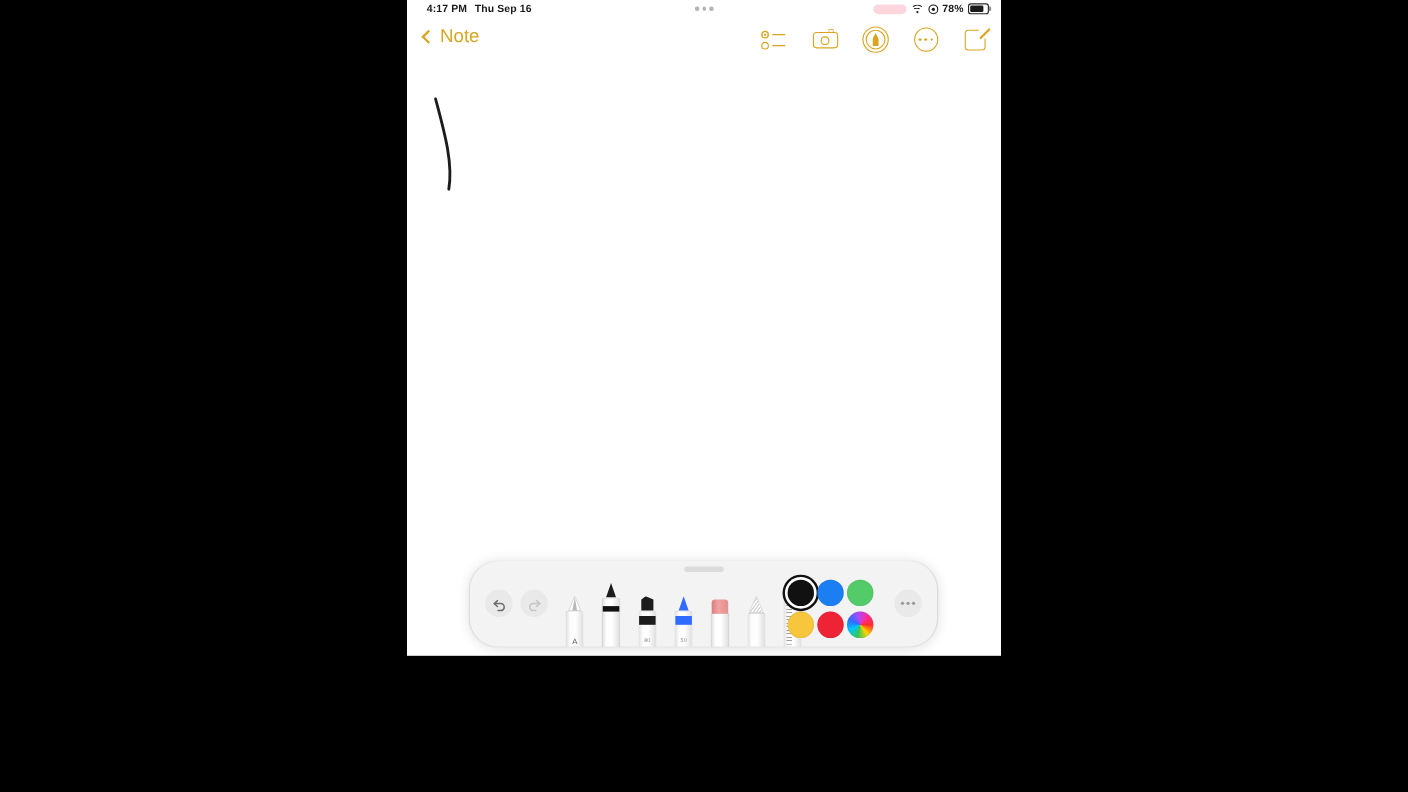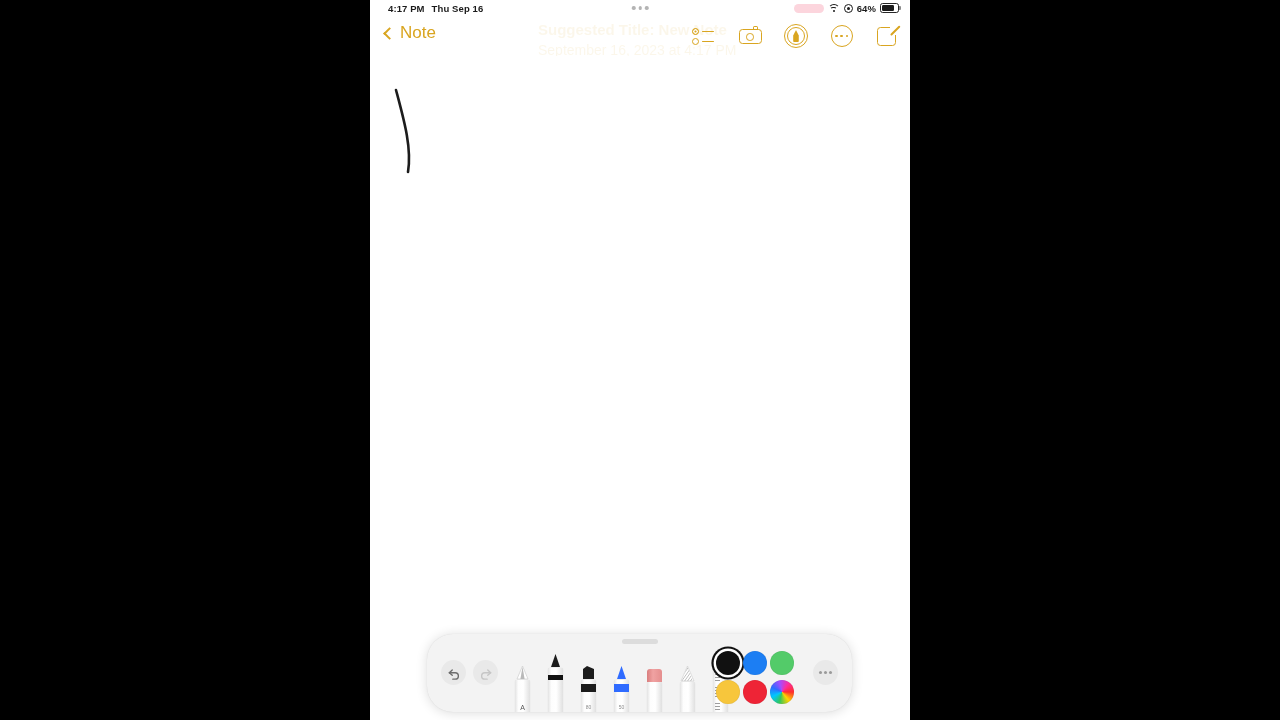--- a/index.html
+++ b/index.html
@@ -2,21 +2,21 @@
 <html><head>
 <meta charset="utf-8">
 <style>
   * { margin:0; padding:0; box-sizing:border-box; }
   html, body {
     width:1280px; height:720px; overflow:hidden;
     background:#000;
     font-family:"Liberation Sans", sans-serif;
   }
   #screen {
-    position:absolute; left:370px; top:0; width:540px; height:720px;
+    position:absolute; left:370px; top:0; width:540px; height:596px;
     background:#ffffff; overflow:hidden;
   }
 
   
   .statusbar {
     position:absolute; left:0; top:0; width:100%; height:16px;
     display:flex; align-items:center;
     font-size:9.5px; font-weight:bold; color:#1a1a1a;
     letter-spacing:0.1px;
   }
@@ -163,39 +163,35 @@
       <span class="sb-dot"></span>
     </div>
     <div class="sb-right">
       <span class="pink-pill"></span>
       <span class="wifi">
           <i></i>
           <i></i>
           <i></i>
         </span>
       <span class="loc"></span>
-      <span>64%</span>
+      <span>78%</span>
       <span class="batt">
         <span class="batt-body"></span>
           <span class="batt-fill"></span>
           <span class="batt-cap"></span>
       </span>
     </div>
   </div>
 
   <div class="navbar">
     <div class="back-btn">
       <span class="chev-left"></span>
       <span>Note</span>
     </div>
 
-    <div class="faded-title">
-      <div class="l1">Suggested Title: New Note</div>
-      <div class="l2">September 16, 2023 at 4:17 PM</div>
-    </div>
 
     <div class="nav-tools">
       <div class="nav-ico ic-check">
         <span class="r">
             <span class="c on"></span>
             <span class="ln"></span>
           </span>
         <span class="r">
             <span class="c"></span>
             <span class="ln"></span>

